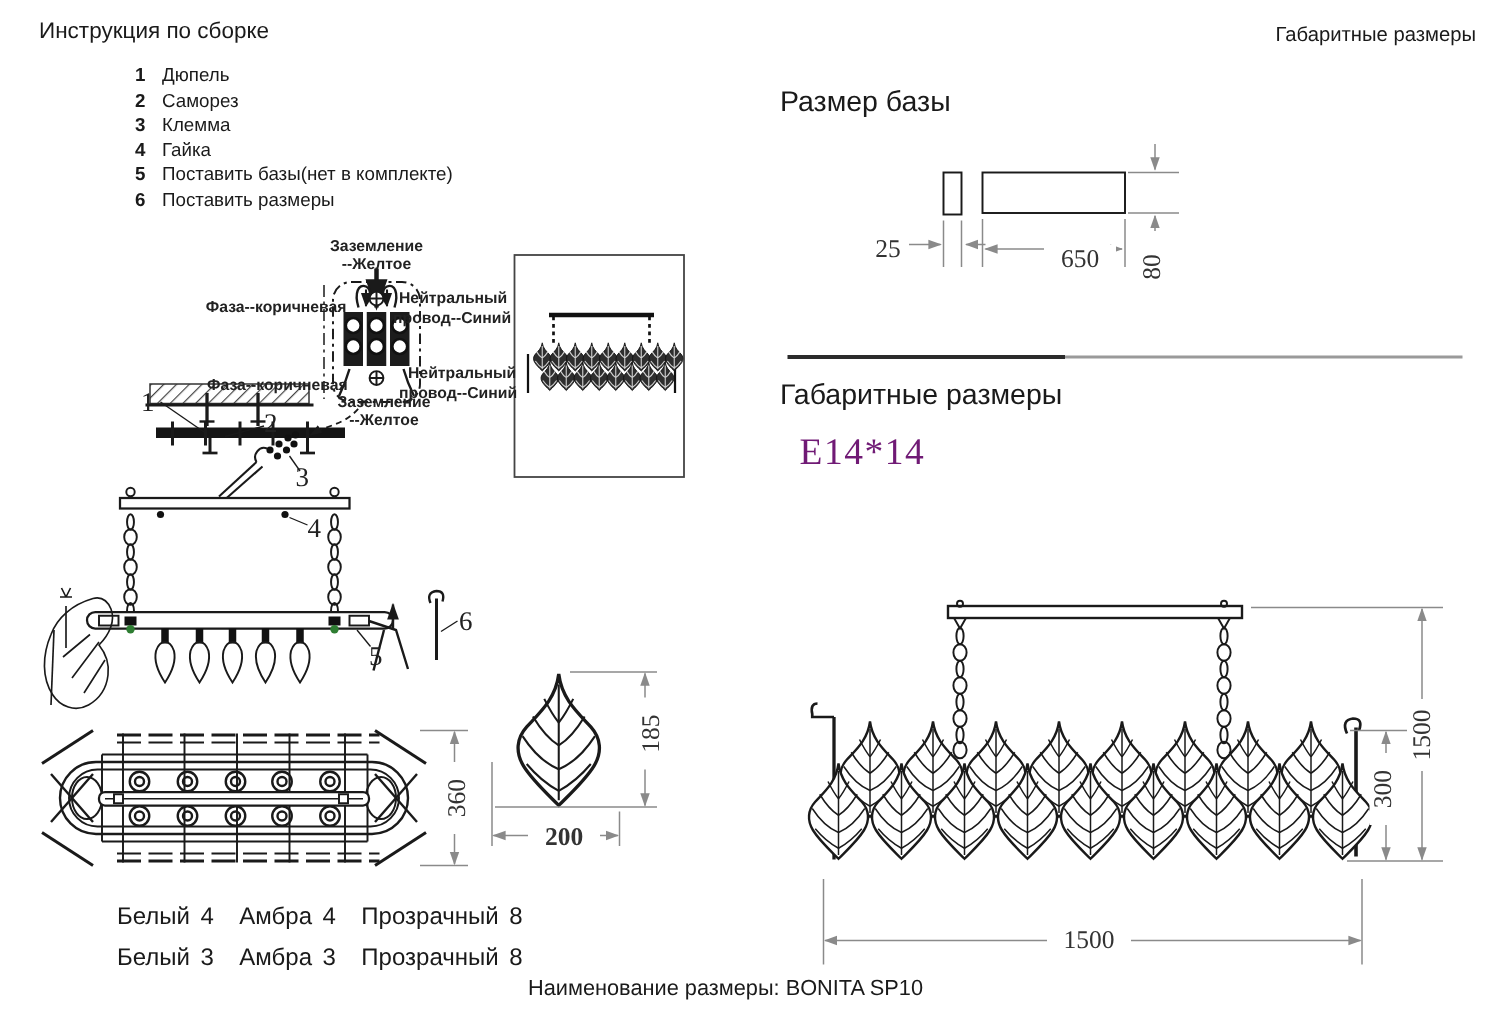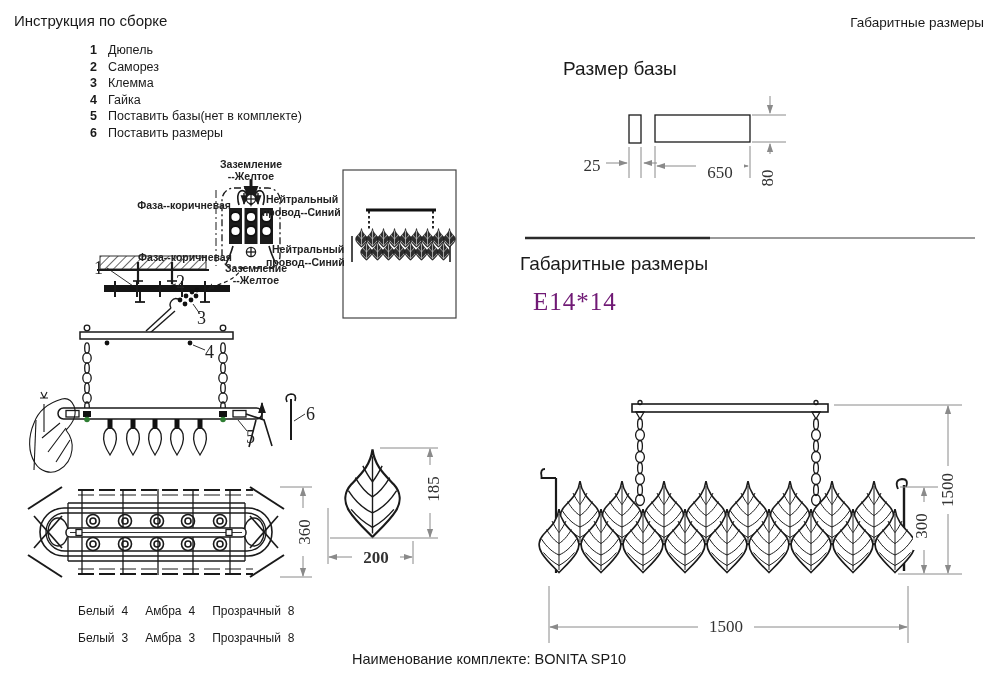--- a/index.html
+++ b/index.html
@@ -1,32 +1,32 @@
 <!DOCTYPE html>
 <html><head>
 <meta charset="utf-8">
 <style>
   * { margin:0; padding:0; box-sizing:border-box; }
   html,body { background:#fff; }
   body { font-family:"Liberation Sans", sans-serif; color:#1a1a1a; }
   .page { position:relative; width:1000px; height:690px; background:#fff; overflow:hidden; }
   .abs { position:absolute; }
   .serif { font-family:"Liberation Serif", serif; }
-  .title-main { font-size:15px; }
+  .title-main { font-size:15px;margin-left:12px; }
   .title-small { font-size:13.5px; }
   .sec-head { font-size:19px; }
   .lamp-spec { font-size:25px; letter-spacing:1px; color:#701a75; }
   .plist { font-size:12.5px; line-height:16.5px; }
   .plist-row { display:flex; }
   .pnum { width:18px; font-weight:bold; }
   .wlabel { font-size:10.5px; font-weight:bold; line-height:12px; color:#222; white-space:nowrap;text-align:right; }
   .callout { font-family:"Liberation Serif", serif; font-size:18px; color:#222; }
   .dim { font-family:"Liberation Serif", serif; font-size:17px; color:#333; text-align:center; background:#fff; }
   .dimr { width:48px; height:18px; line-height:18px; transform:rotate(-90deg); }
-  .counts { font-size:12px; line-height:27px; }
+  .counts { font-size:16px; line-height:27px; }
   .counts .lbl { margin-right:7px; }
   .counts .val { margin-right:17px; }
   .footer-line { font-size:14.5px; }
 </style>
 </head>
 <body>
 
 <div class="page">
 
   <svg class="abs" style="left:0;top:0;" width="1000" height="690" viewBox="0 0 1000 690">
@@ -420,21 +420,21 @@
   <div class="abs wlabel" style="left:266px;top:256px;">провод--Синий</div>
   <div class="abs wlabel" style="left:210px;top:262px;width:92px;text-align:center;"><span>Заземление</span><br><span>--Желтое</span></div>
 
   <div class="abs callout" style="left:94px;top:258px;">1</div>
   <div class="abs callout" style="left:176px;top:272px;">2</div>
   <div class="abs callout" style="left:197px;top:308px;">3</div>
   <div class="abs callout" style="left:205px;top:342px;">4</div>
   <div class="abs callout" style="left:246px;top:427px;">5</div>
   <div class="abs callout" style="left:306px;top:404px;">6</div>
 
-  <div class="abs sec-head" style="left:520px;top:58px;margin-left:43px;">Размер базы</div>
+  <div class="abs sec-head" style="left:520px;top:58px;">Размер базы</div>
   <div class="abs sec-head" style="left:520px;top:253px;">Габаритные размеры</div>
   <div class="abs serif lamp-spec" style="left:533px;top:288px;">E14*14</div>
 
   <div class="abs dim" style="left:578px;top:156px;width:28px;">25</div>
   <div class="abs dim" style="left:696px;top:163px;width:48px;">650</div>
   <div class="abs dim dimr" style="left:744px;top:169px;">80</div>
   <div class="abs dim dimr" style="left:281px;top:523px;">360</div>
   <div class="abs dim" style="left:352px;top:548px;width:48px;font-weight:bold;">200</div>
   <div class="abs dim dimr" style="left:410px;top:480px;">185</div>
   <div class="abs dim" style="left:698px;top:617px;width:56px;">1500</div>
@@ -444,17 +444,17 @@
   <div class="abs counts" style="left:78px;top:598px;">
     <div>
       <span class="lbl">Белый</span><span class="val">4</span><span class="lbl">Амбра</span><span class="val">4</span><span class="lbl">Прозрачный</span><span class="val">8</span>
     </div>
     <div>
       <span class="lbl">Белый</span><span class="val">3</span><span class="lbl">Амбра</span><span class="val">3</span><span class="lbl">Прозрачный</span><span class="val">8</span>
     </div>
   </div>
 
   <div class="abs footer-line" style="left:352px;top:651px;">
-    <span>Наименование комплекте:</span>
+    <span>Наименование размеры:</span>
     <span>BONITA SP10</span>
   </div>
 
 </div>
 
 </body></html>

